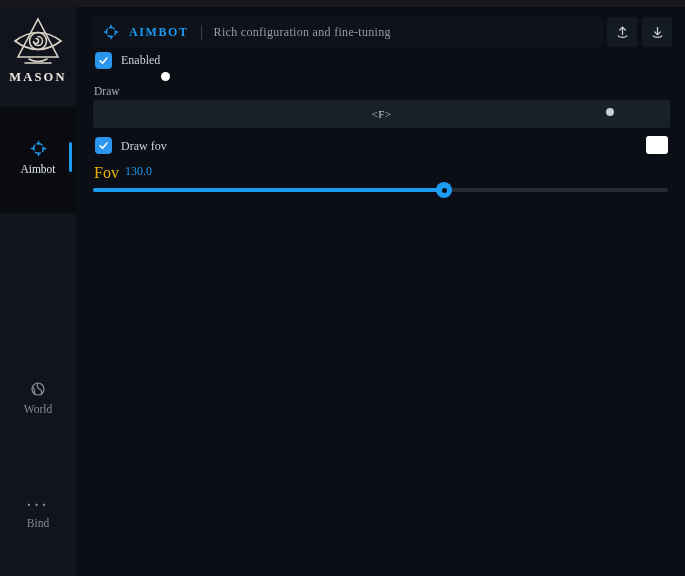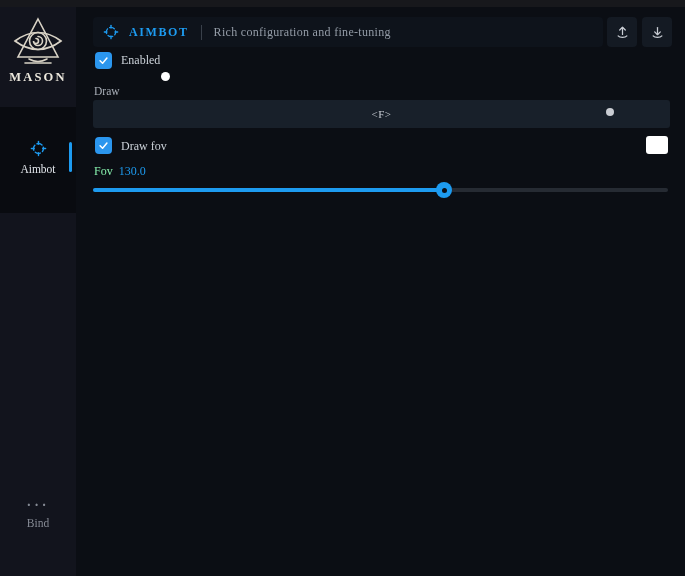--- a/index.html
+++ b/index.html
@@ -30,21 +30,21 @@
   .header-subtitle{color:#949ca7;font-size:12px;letter-spacing:0.3px;}
   .icon-btn{top:17px;width:30px;height:30px;background:#141a23;border-radius:4px;display:flex;align-items:center;justify-content:center;cursor:pointer;}
   
   .checkbox{width:17px;height:17px;border-radius:4px;background:#2b96ee;display:flex;align-items:center;justify-content:center;}
   .row-label{color:#ccd2d9;font-size:12px;}
   .small-label{color:#a9afb8;font-size:11.5px;}
   .bind-field{left:93px;top:100px;width:577px;height:28px;background:#18202a;border-radius:3px;display:flex;align-items:center;justify-content:center;cursor:pointer;}
   .bind-value{color:#c7ccd3;font-size:11px;letter-spacing:0.5px;}
   .dot{border-radius:50%;}
   .swatch{left:646px;top:136px;width:22px;height:18px;border-radius:3px;background:#ffffff;cursor:pointer;}
-  .fov-label{color:#86efac;font-size:12px;}
+  .fov-label{color:#eab308;font-size:16px;}
   .fov-value{color:#1d9bf0;font-size:12px;margin-left:6px;}
   .slider-track{left:93px;top:188px;width:575px;height:4px;border-radius:2px;background:#262b33;cursor:pointer;}
   .slider-fill{position:absolute;left:0;top:0;height:4px;border-radius:2px;background:#1d9bf0;}
   .slider-handle{position:absolute;top:-6px;width:16px;height:16px;border-radius:50%;background:#1d9bf0;display:flex;align-items:center;justify-content:center;cursor:grab;}
   .slider-handle::after{content:"";width:5px;height:5px;border-radius:50%;background:#0b0e14;}
 </style>
 </head>
 <body>
 
 <div id="root">
@@ -75,20 +75,30 @@
           <line x1="12" y1="2" x2="12" y2="6"></line>
             <line x1="12" y1="18" x2="12" y2="22"></line>
           <line x1="2" y1="12" x2="6" y2="12"></line>
             <line x1="18" y1="12" x2="22" y2="12"></line>
         </svg>
       </span>
       <span>Aimbot</span>
     </div>
 
 
+    <div class="abs nav-item" style="top:366px;height:58px;padding-top:8px;">
+      <span class="nav-icon">
+        <svg width="16" height="16" viewBox="0 0 24 24" fill="none" stroke="#868b95" stroke-width="1.8" stroke-linecap="round" style="display:block;margin:0 auto 6px;">
+          <circle cx="12" cy="12" r="9"></circle>
+          <path d="M3.5 9 Q8 12 6.5 20"></path>
+          <path d="M12 3 Q9 9 14 12 Q19 15 17 20.5"></path>
+        </svg>
+      </span>
+      <span>World</span>
+    </div>
 
     <div class="abs nav-item" style="top:486px;height:58px;padding-top:8px;">
       <span class="nav-icon dots">···</span>
       <span>Bind</span>
     </div>
   </div>
 
   <div class="abs header-bar">
     <span style="display:flex;">
       <svg width="16" height="16" viewBox="0 0 24 24" fill="none" stroke="#1d9bf0" stroke-width="2" stroke-linecap="round">

